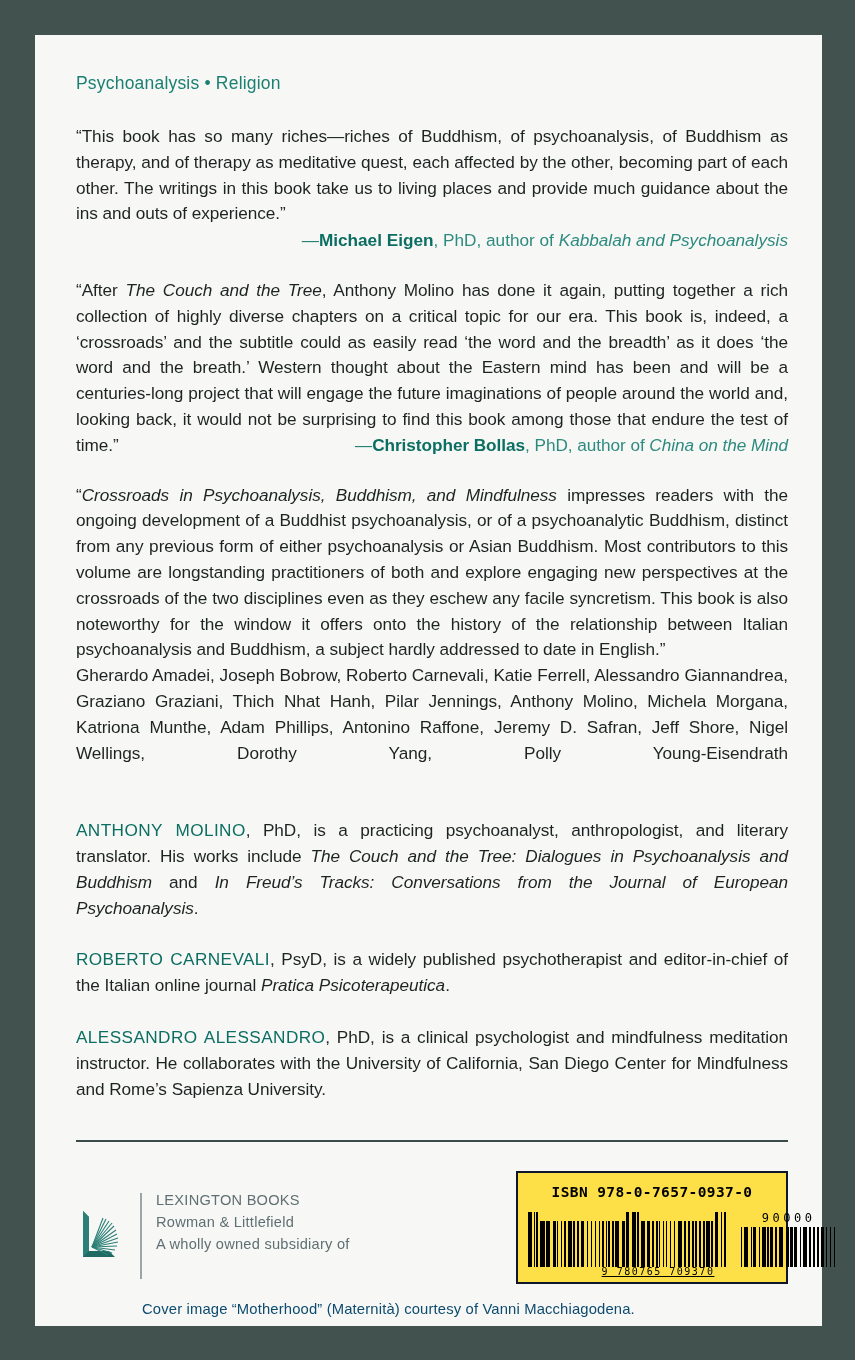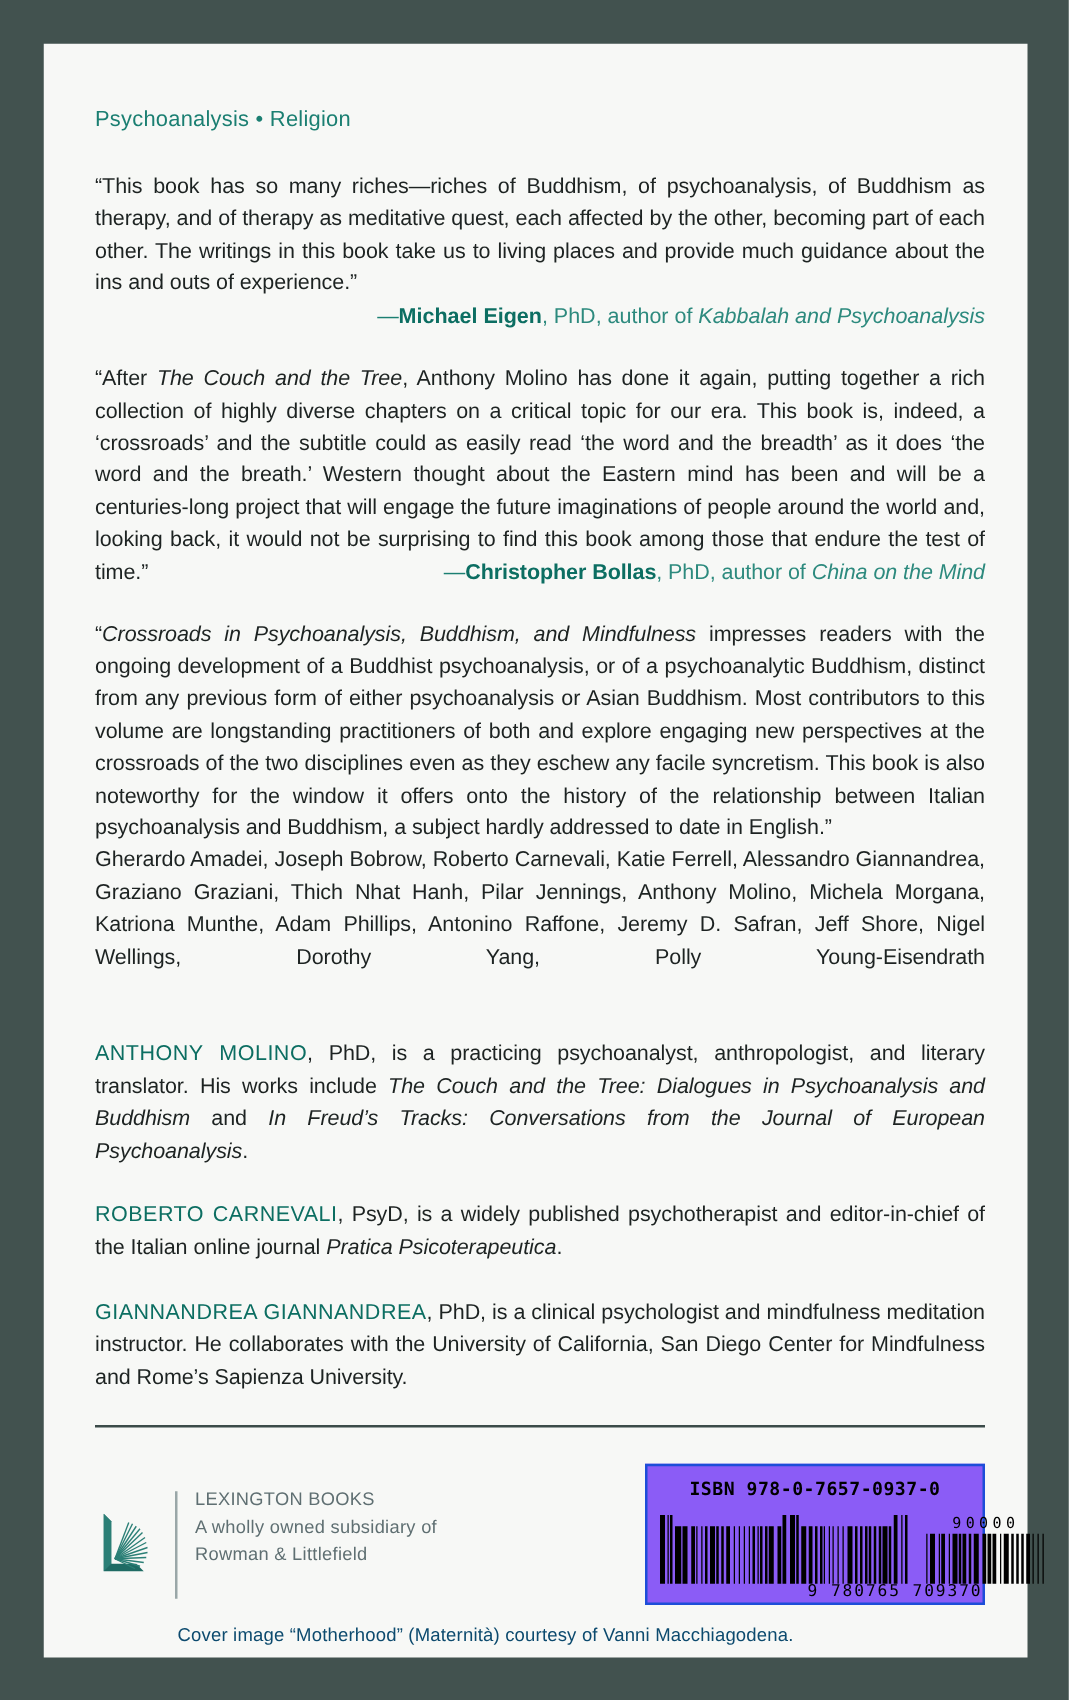--- a/index.html
+++ b/index.html
@@ -21,21 +21,21 @@
     width: 787px;
     height: 1291px;
     background: #f7f8f6;
     box-sizing: border-box;
     padding: 0;
   }
 
   .inner {
     position: absolute;
     left: 41px;
-    top: 12px;
+    top: 0;
     width: 712px;
     height: 100%;
   }
 
   
   .subject {
     color: #1b7f72;
     font-size: 17.5px;
     letter-spacing: .2px;
     margin-top: 38px;
@@ -160,22 +160,22 @@
     letter-spacing: .25px;
   }
 
   
   .barcode-box {
     position: absolute;
     right: 0px;
     top: 9px;
     width: 272px;
     height: 113px;
-    background: #8b5cf6;
-    border: 2px solid #1d4ed8;
+    background: #fde047;
+    border: 2px solid #0f172a;
     box-sizing: border-box;
   }
   .isbn-text {
     text-align: center;
     font-family: "DejaVu Sans Mono", monospace;
     font-size: 14.5px;
     font-weight: bold;
     letter-spacing: .4px;
     color: #000;
     margin-top: 11px;
@@ -209,26 +209,27 @@
     margin-bottom: 2px;
   }
   .bars-addon {
     display: flex;
     align-items: flex-end;
     height: 40px;
   }
   .bar { background: #000; }
   .human-digits {
     font-family: "DejaVu Sans Mono", monospace;
-    font-size: 13px;
+    font-size: 10px;
     color: #000;
     letter-spacing: 1.5px;
-    text-align: right;
+    text-align: center;
     padding-left: 12px;
     margin-top: -1px;
+    text-decoration: underline;
   }
 
   .cover-caption {
     position: absolute;
     left: 66px;
     top: 139px;
     color: #0c4a6e;
     font-size: 14.8px;
     letter-spacing: .15px;
   }
@@ -261,21 +262,21 @@
 
     <div class="bio">
       <span class="bio-name">ANTHONY MOLINO</span><span>, PhD, is a practicing psychoanalyst, anthropologist, and literary translator. His works include </span><i>The Couch and the Tree: Dialogues in Psychoanalysis and Buddhism</i><span> and </span><i>In Freud’s Tracks: Conversations from the Journal of European Psychoanalysis</i><span>.</span>
     </div>
 
     <div class="bio">
       <span class="bio-name">ROBERTO CARNEVALI</span><span>, PsyD, is a widely published psychotherapist and editor-in-chief of the Italian online journal </span><i>Pratica Psicoterapeutica</i><span>.</span>
     </div>
 
     <div class="bio">
-      <span class="bio-name">GIANNANDREA GIANNANDREA</span><span>, PhD, is a clinical psychologist and mindfulness meditation instructor. He collaborates with the University of California, San Diego Center for Mindfulness and Rome’s Sapienza University.</span>
+      <span class="bio-name">ALESSANDRO ALESSANDRO</span><span>, PhD, is a clinical psychologist and mindfulness meditation instructor. He collaborates with the University of California, San Diego Center for Mindfulness and Rome’s Sapienza University.</span>
     </div>
 
   </div>
 
   <div class="divider"></div>
 
   <div class="footer">
 
     <div class="pub-block">
       <div class="pub-logo">
@@ -295,22 +296,22 @@
             <path d="M13 40 L29 48"></path>
             <path d="M13 40 L30 14"></path>
             <path d="M13 40 L27 12"></path>
             <path d="M13 40 L24 11"></path>
           </g>
         </svg>
       </div>
       <div class="pub-rule"></div>
       <div class="pub-text">
         <div>LEXINGTON BOOKS</div>
+        <div>Rowman &amp; Littlefield</div>
         <div>A wholly owned subsidiary of</div>
-        <div>Rowman &amp; Littlefield</div>
       </div>
     </div>
 
     <div class="barcode-box">
       <div class="isbn-text">ISBN 978-0-7657-0937-0</div>
       <div class="bars-row">
         <div class="bars-main" id="bars-main">
             <div class="bar" style="width: 4.2px; margin-right: 1.4px; height: 55px;"></div>
             <div class="bar" style="width: 1.4px; margin-right: 1.4px; height: 55px;"></div>
             <div class="bar" style="width: 1.4px; margin-right: 2.6px; height: 55px;"></div>

